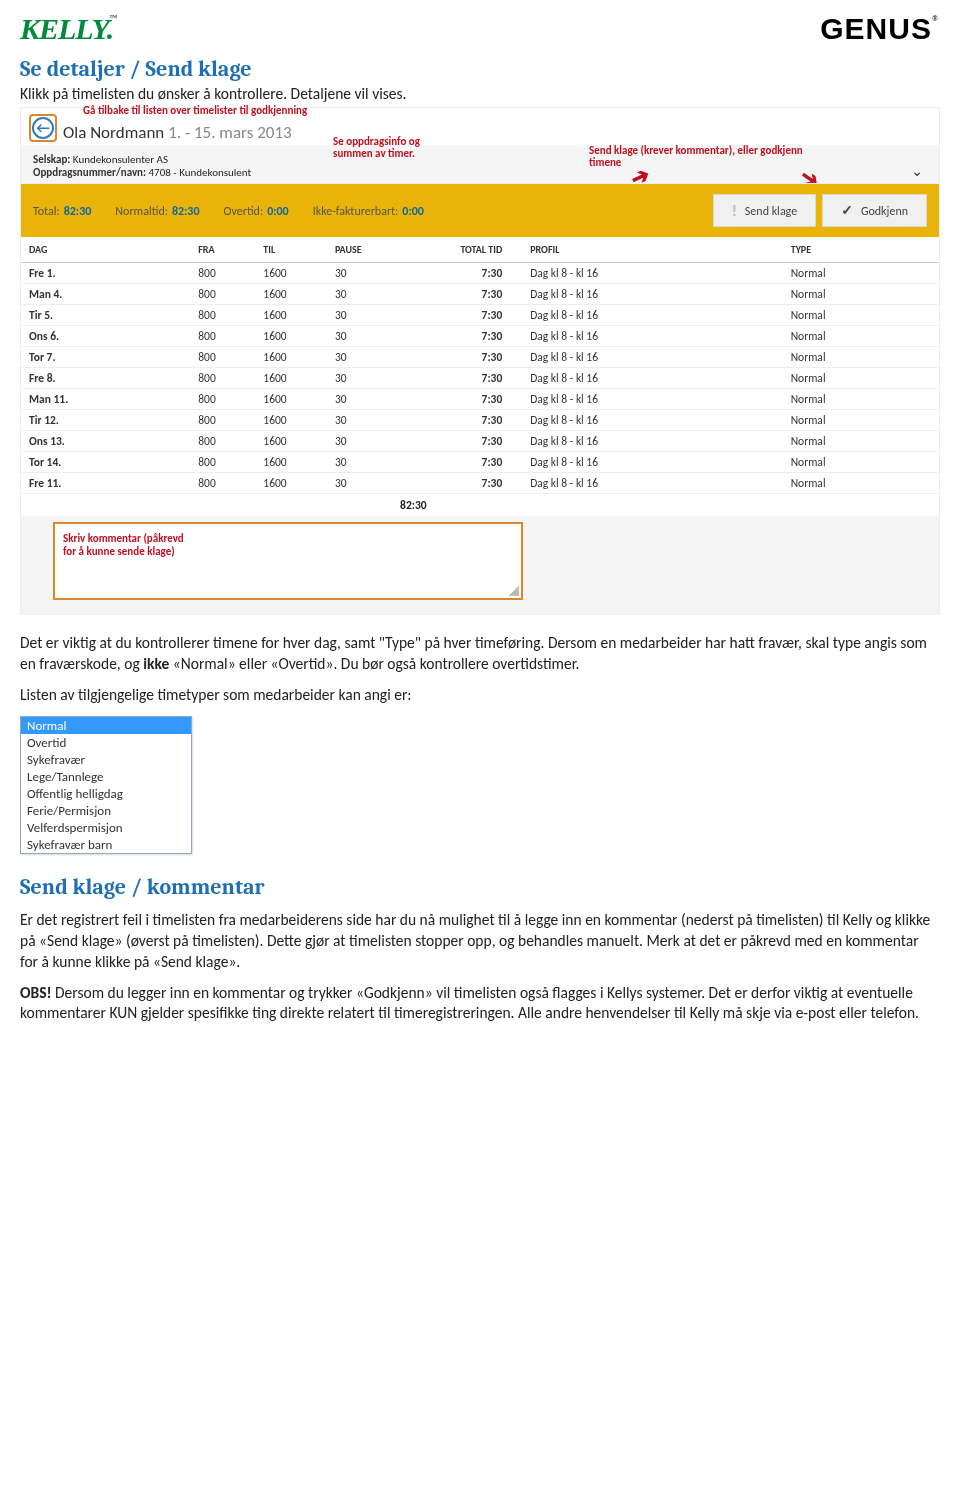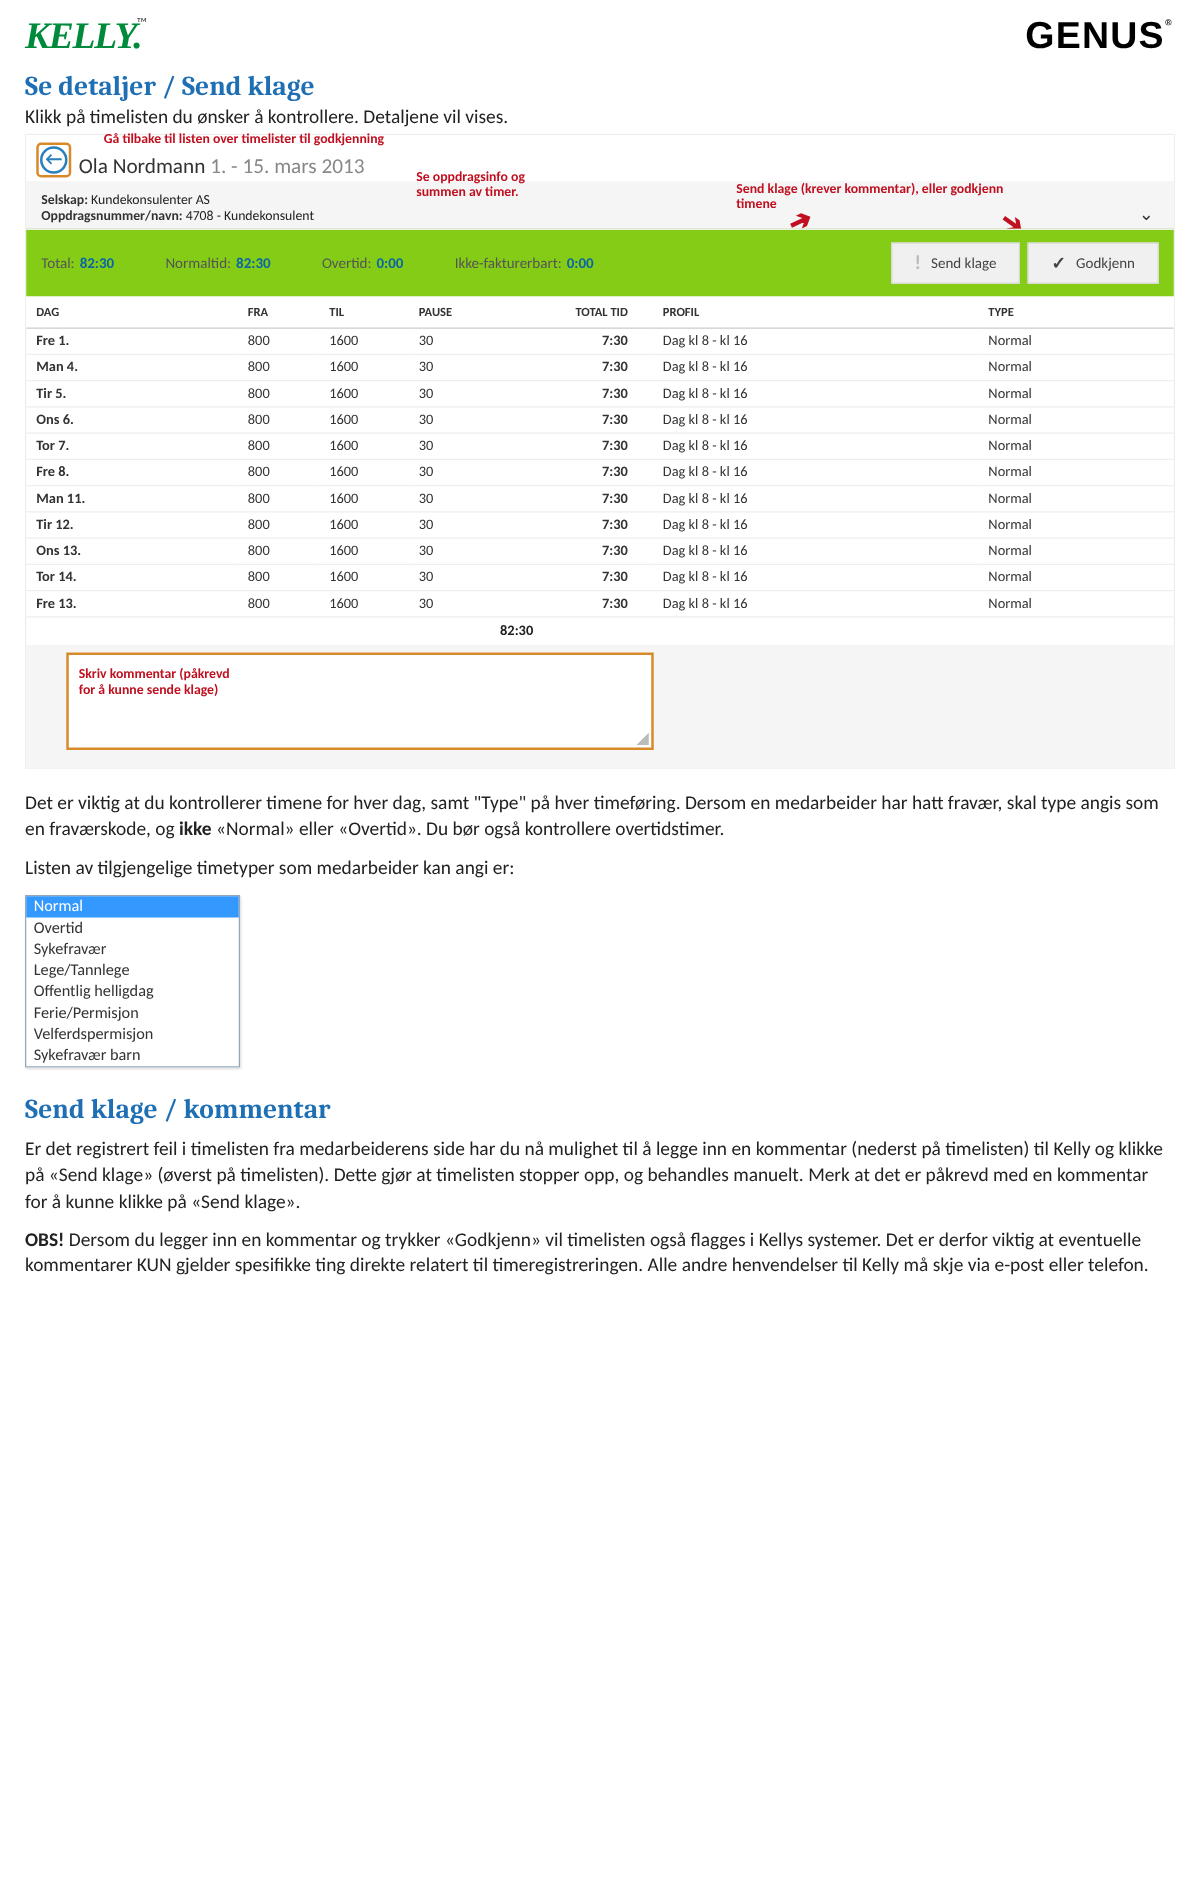--- a/index.html
+++ b/index.html
@@ -34,21 +34,21 @@
 
   .annot { color: #c01020; font-weight: 700; font-size: 11px; position: absolute; }
   .annot.back-annot { left: 62px; top: -2px; font-weight: 700; }
   .arrow-red { position: absolute; color: #c01020; font-size: 22px; font-weight: bold; }
 
   .info-strip { background: #f5f5f5; padding: 8px 12px 4px 12px; position: relative; }
   .info-line1 { font-size: 11px; }
   .info-line1 b { color: #333; }
   .info-right-annot { position: absolute; right: 100px; top: 0px; width: 250px; line-height: 12px; }
 
-  .summary-row { display: flex; align-items: center; background: #84cc16; padding: 10px 12px; font-size: 12px; border-top: 1px solid #eee; position: relative; gap: 41px; }
+  .summary-row { display: flex; align-items: center; background: #eab308; padding: 10px 12px; font-size: 12px; border-top: 1px solid #eee; position: relative; gap: 24px; }
   .summary-row .lab { color: #555; }
   .summary-row .val { font-weight: 700; color: #0b67a4; margin-left: 4px; }
   .action-buttons { margin-left: auto; display: flex; gap: 6px; }
   .act-btn { background: #f0f0f0; border: 1px solid #d8d8d8; padding: 6px 18px; display: flex; align-items: center; gap: 8px; color: #444; font-size: 12px; cursor: pointer; }
   .act-btn .excl { color: #bbb; font-size: 16px; font-weight: bold; }
   .act-btn .check { color: #444; font-size: 14px; font-weight: bold; }
   .mid-annot-wrap { position: absolute; left: 300px; top: -30px; width: 160px; line-height: 12px; }
 
   table.timesheet { width: 100%; border-collapse: collapse; font-size: 11.5px; }
   table.timesheet thead th { text-align: left; font-weight: 700; color: #333; font-size: 10px; padding: 6px 8px; border-bottom: 1px solid #ccc; background: #fff; margin-top: 36px; }
@@ -238,21 +238,21 @@
         <tr>
           <td class="day">Tor 14.</td>
           <td>800</td>
           <td>1600</td>
           <td>30</td>
           <td class="tot">7:30</td>
           <td>Dag kl 8 - kl 16</td>
           <td>Normal</td>
         </tr>
         <tr>
-          <td class="day">Fre 13.</td>
+          <td class="day">Fre 11.</td>
           <td>800</td>
           <td>1600</td>
           <td>30</td>
           <td class="tot">7:30</td>
           <td>Dag kl 8 - kl 16</td>
           <td>Normal</td>
         </tr>
       </tbody>
     <tfoot>
       <tr>

